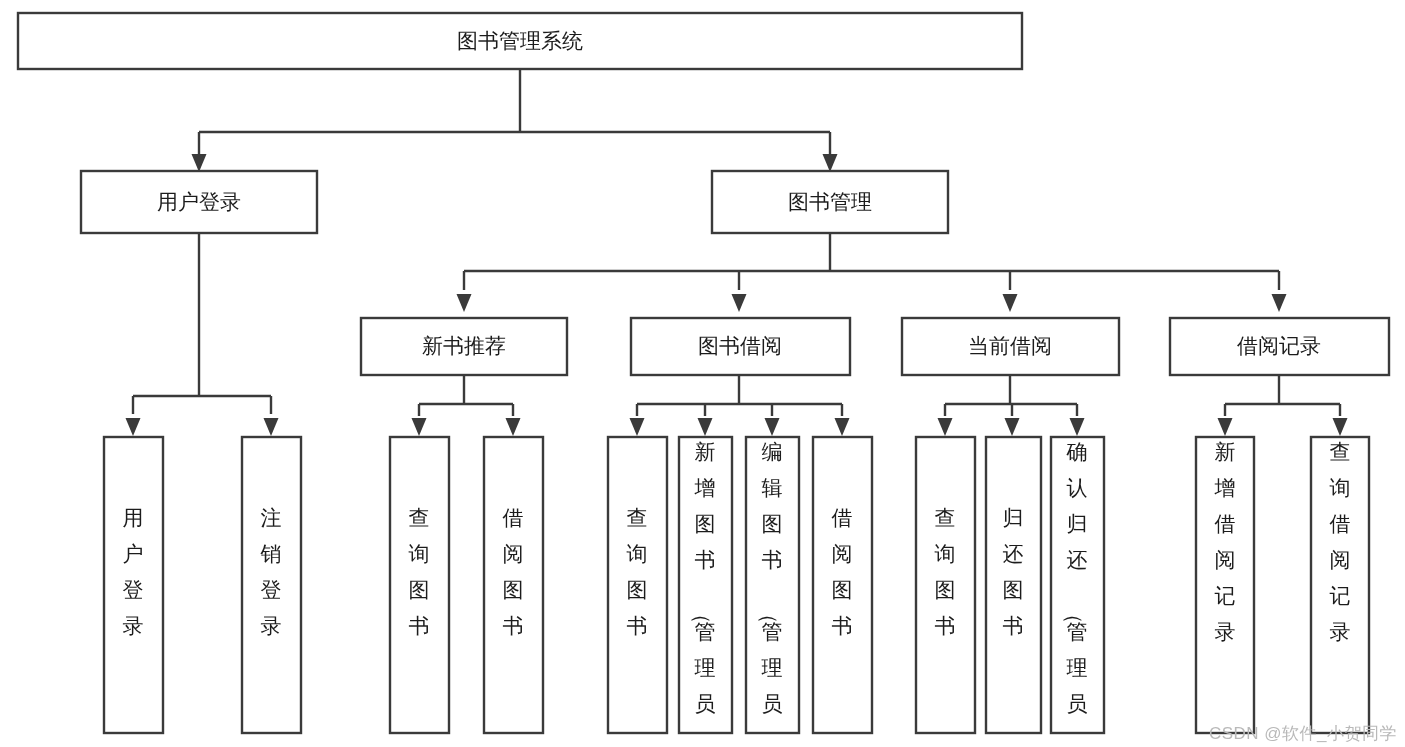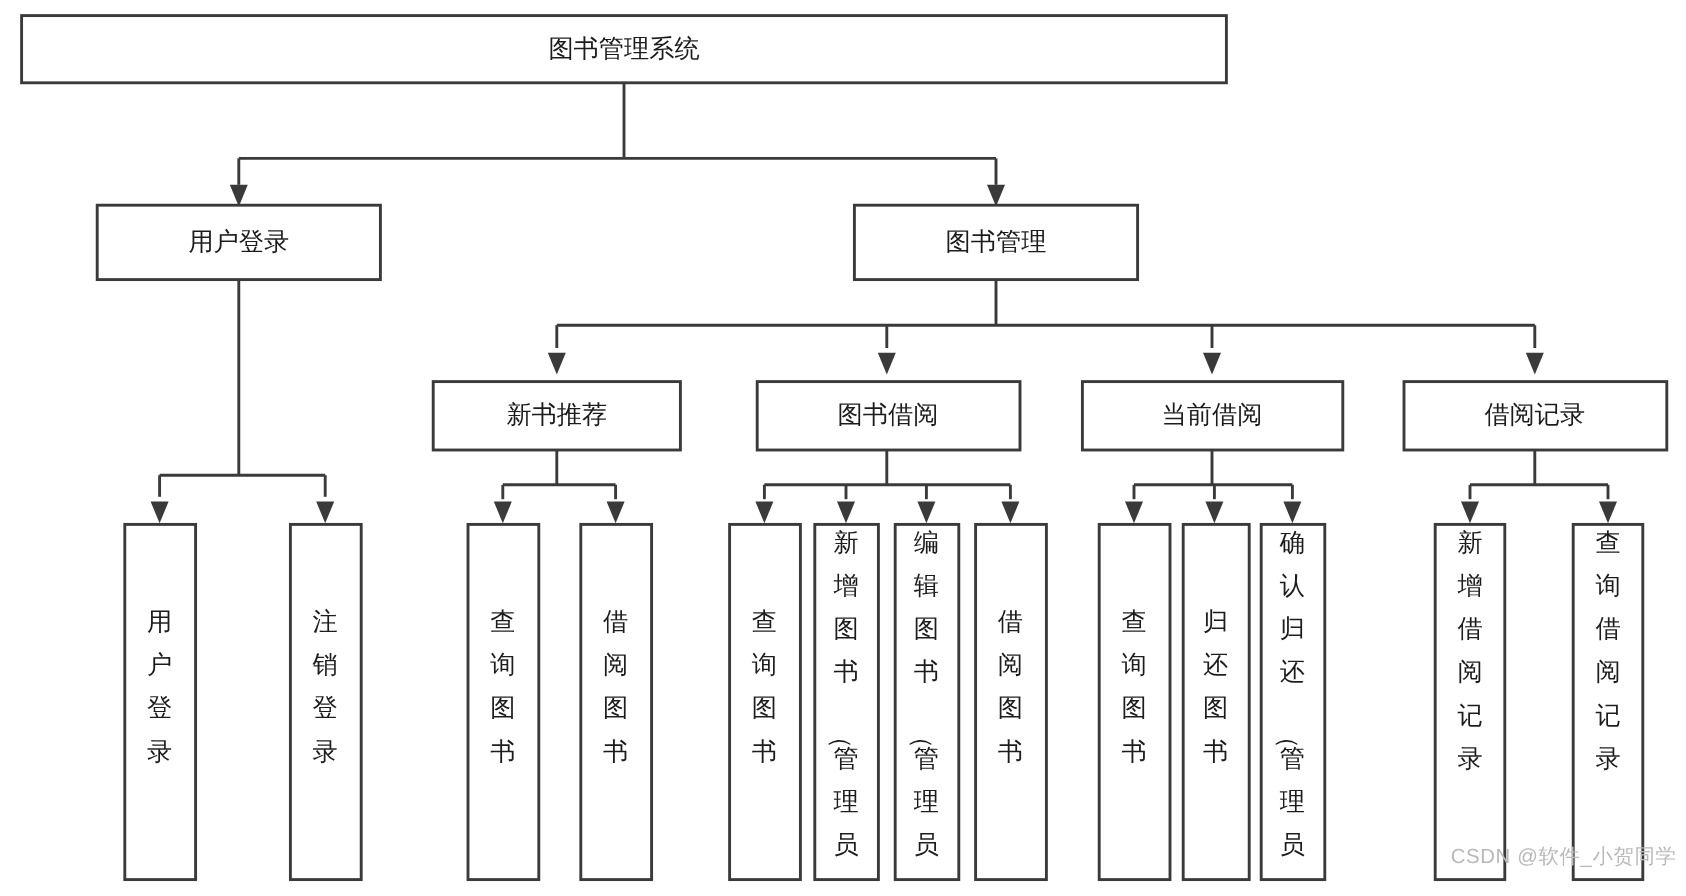--- a/index.html
+++ b/index.html
@@ -48,21 +48,21 @@
     font-size: 21px;
     fill: #1c1c1c;
     text-anchor: middle;
   }
   .node-label-v tspan {
     text-anchor: middle;
   }
   .watermark {
     position: absolute;
     right: 8px;
-    bottom: 22px;
+    bottom: 2px;
     font-family: "Liberation Sans", "DejaVu Sans", sans-serif;
     font-size: 17px;
     color: #b9b9b9;
     letter-spacing: 0.5px;
     white-space: nowrap;
     user-select: none;
   }
 </style>
 </head>
 <body>

